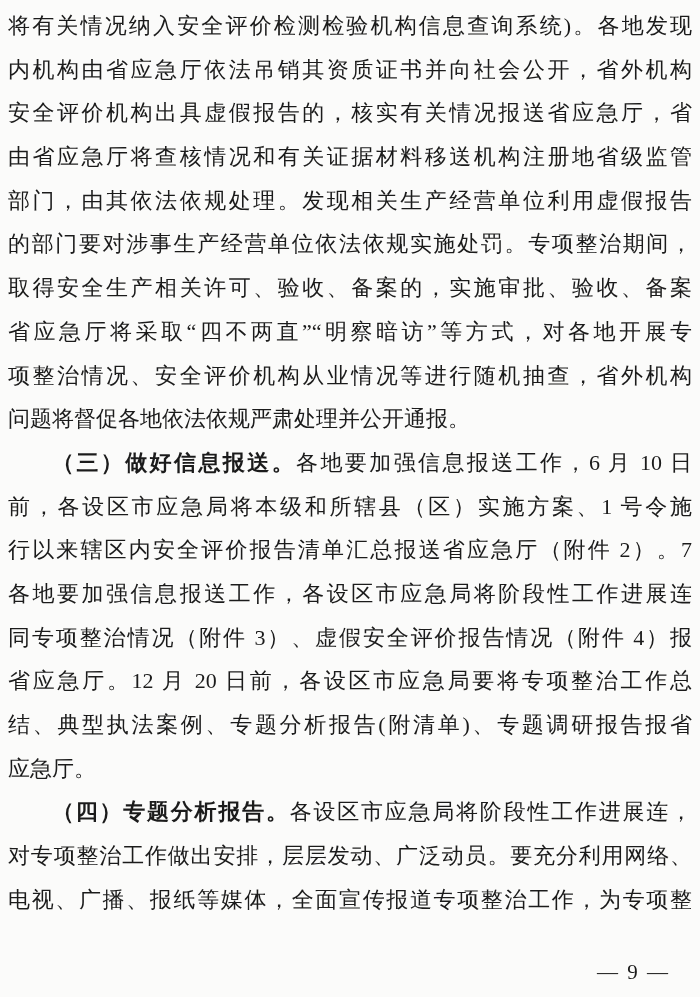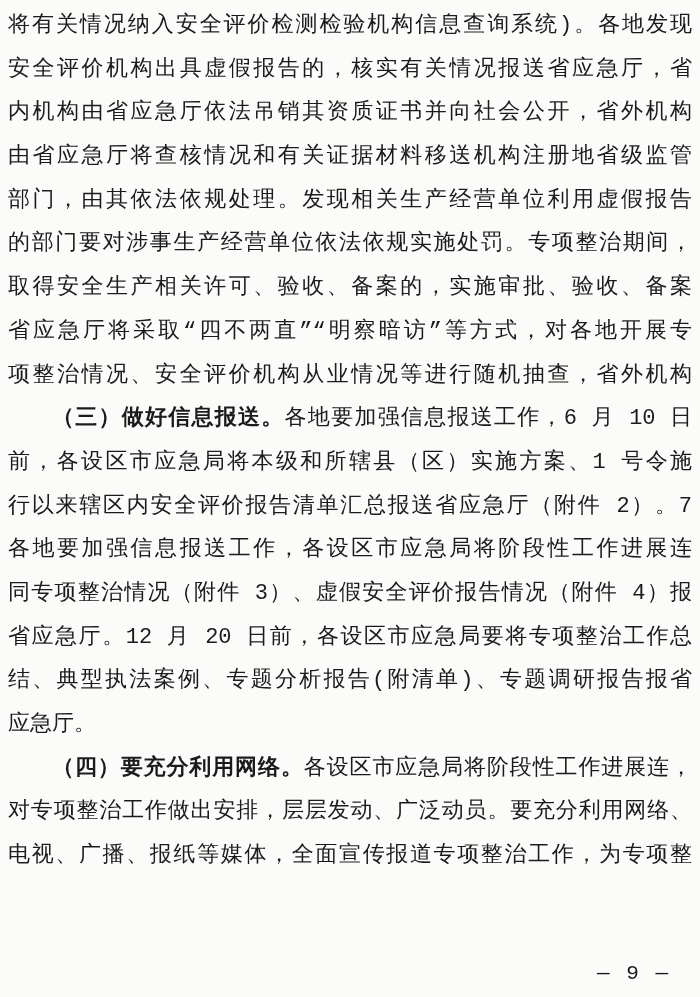--- a/index.html
+++ b/index.html
@@ -9,21 +9,21 @@
   body {
     width: 700px;
     height: 997px;
     background: #fbfbfa;
     overflow: hidden;
   }
   .page {
     position: relative;
     width: 700px;
     height: 997px;
-    font-family: Liberation Mono, monospace;
+    font-family: Liberation Serif, serif;
     color: #1b1b1b;
     box-sizing: border-box;
   }
   .text-block {
     position: absolute;
     left: 8px;
     right: 8px;
     top: 4px;
   }
   .line {
@@ -53,38 +53,39 @@
     letter-spacing: 2px;
     color: #1b1b1b;
   }
 </style>
 </head>
 <body>
 
 <div class="page">
   <div class="text-block">
     <div class="line">将有关情况纳入安全评价检测检验机构信息查询系统)。各地发现</div>
+    <div class="line">内机构由省应急厅依法吊销其资质证书并向社会公开，省外机构</div>
     <div class="line">安全评价机构出具虚假报告的，核实有关情况报送省应急厅，省</div>
-    <div class="line">内机构由省应急厅依法吊销其资质证书并向社会公开，省外机构</div>
     <div class="line">由省应急厅将查核情况和有关证据材料移送机构注册地省级监管</div>
     <div class="line">部门，由其依法依规处理。发现相关生产经营单位利用虚假报告</div>
     <div class="line">的部门要对涉事生产经营单位依法依规实施处罚。专项整治期间，</div>
     <div class="line">取得安全生产相关许可、验收、备案的，实施审批、验收、备案</div>
     <div class="line">省应急厅将采取“四不两直”“明察暗访”等方式，对各地开展专</div>
     <div class="line">项整治情况、安全评价机构从业情况等进行随机抽查，省外机构</div>
+    <div class="line end">问题将督促各地依法依规严肃处理并公开通报。</div>
     <div class="line indent">
       <span class="bold">（三）做好信息报送。</span><span>各地要加强信息报送工作，6 月 10 日</span>
     </div>
     <div class="line">前，各设区市应急局将本级和所辖县（区）实施方案、1 号令施</div>
     <div class="line">行以来辖区内安全评价报告清单汇总报送省应急厅（附件 2）。7</div>
     <div class="line">各地要加强信息报送工作，各设区市应急局将阶段性工作进展连</div>
     <div class="line">同专项整治情况（附件 3）、虚假安全评价报告情况（附件 4）报</div>
     <div class="line">省应急厅。12 月 20 日前，各设区市应急局要将专项整治工作总</div>
     <div class="line">结、典型执法案例、专题分析报告(附清单)、专题调研报告报省</div>
     <div class="line end">应急厅。</div>
     <div class="line indent">
-      <span class="bold">（四）要充分利用网络。</span><span>各设区市应急局将阶段性工作进展连，</span>
+      <span class="bold">（四）专题分析报告。</span><span>各设区市应急局将阶段性工作进展连，</span>
     </div>
     <div class="line">对专项整治工作做出安排，层层发动、广泛动员。要充分利用网络、</div>
     <div class="line">电视、广播、报纸等媒体，全面宣传报道专项整治工作，为专项整</div>
   </div>
   <div class="page-number">— 9 —</div>
 </div>
 
 </body></html>

